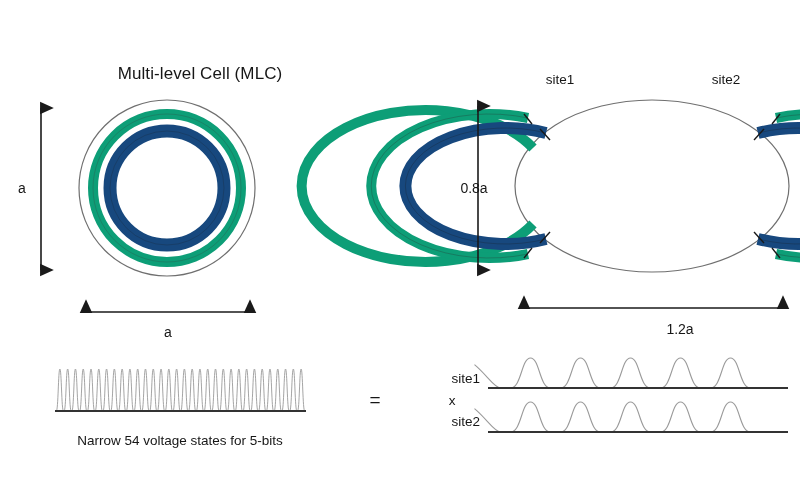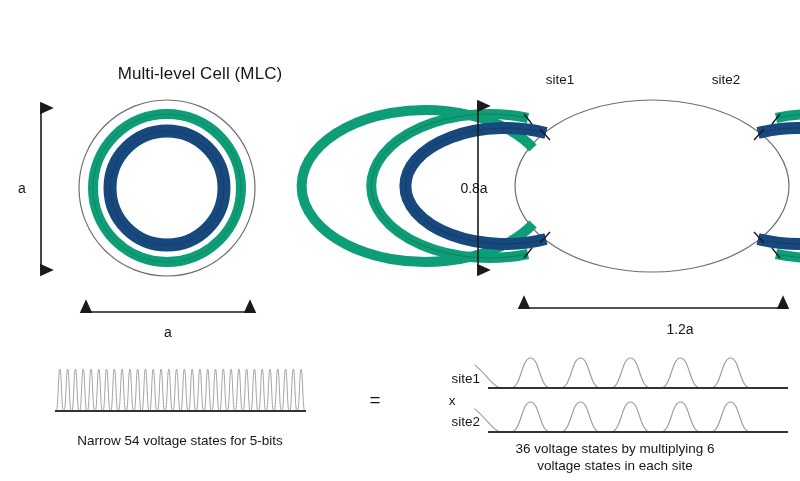--- a/index.html
+++ b/index.html
@@ -221,16 +221,14 @@
         <path d="M 74.50 58.60 C 86.50 68.50, 94.50 82, 100.50 82" fill="none" stroke="#9a9a9a" stroke-width="1.1"></path>
         <path d="M 110.50 82 C 121.50 82, 121.30 52.00, 130.50 52.00 C 139.70 52.00, 139.50 82, 150.50 82" fill="none" stroke="#9a9a9a" stroke-width="1.1"></path>
         <path d="M 160.50 82 C 171.50 82, 171.30 52.00, 180.50 52.00 C 189.70 52.00, 189.50 82, 200.50 82" fill="none" stroke="#9a9a9a" stroke-width="1.1"></path>
         <path d="M 210.50 82 C 221.50 82, 221.30 52.00, 230.50 52.00 C 239.70 52.00, 239.50 82, 250.50 82" fill="none" stroke="#9a9a9a" stroke-width="1.1"></path>
         <path d="M 260.50 82 C 271.50 82, 271.30 52.00, 280.50 52.00 C 289.70 52.00, 289.50 82, 300.50 82" fill="none" stroke="#9a9a9a" stroke-width="1.1"></path>
         <path d="M 310.50 82 C 321.50 82, 321.30 52.00, 330.50 52.00 C 339.70 52.00, 339.50 82, 350.50 82" fill="none" stroke="#9a9a9a" stroke-width="1.1"></path>
       </g>
     <line x1="88" y1="82" x2="388" y2="82" stroke="#333333" stroke-width="2.2"></line>
   </svg>
 
-  <div class="caption" style="left:470px; top:440px; width:290px;">36 voltage states by multiplying 6</div>
-  <div class="caption" style="left:470px; top:457px; width:290px;">voltage states in each site</div>
 
 </div>
 
 </body></html>

